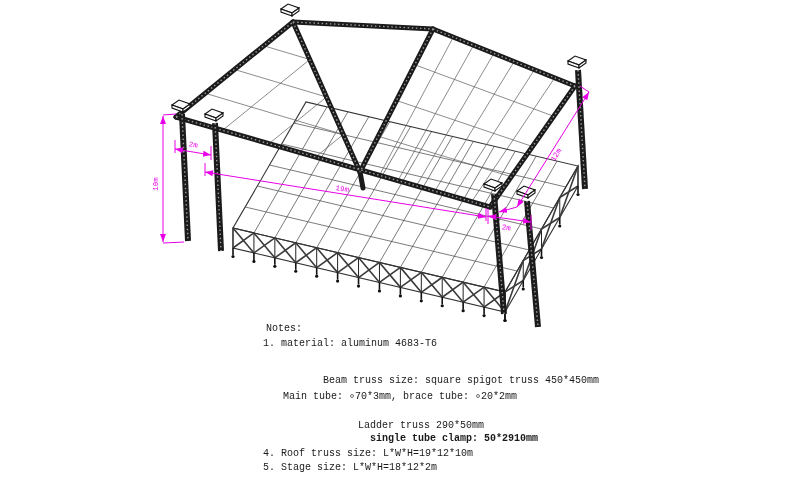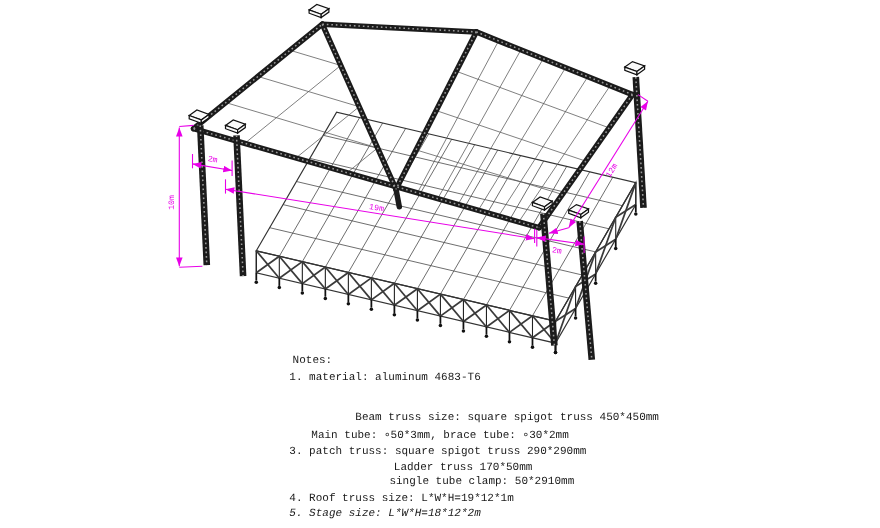--- a/index.html
+++ b/index.html
@@ -24,23 +24,23 @@
   .notes{position:absolute;left:262px;top:318px;width:420px;color:#1a1a1a;
     font-size:10px;line-height:12px;white-space:pre;}
   .notes div{position:absolute;}
   .nl0{top:5px;left:4px;}
   .nl1{top:20px;left:1px;}
   .nl2{top:40px;left:1px;}
   .nl3{top:57px;left:18px;padding-left:43px;}
   .nl4{top:73px;left:21px;}
   .nl5{top:88px;left:1px;}
   .nl6{top:102px;left:96px;}
-  .nl7{top:115px;left:92px;}
+  .nl7{top:115px;left:108px;font-weight:bold;}
   .nl8{top:130px;left:1px;}
-  .nl9{top:144px;left:1px;font-style:italic;}
+  .nl9{top:144px;left:1px;}
 </style>
 </head>
 <body>
 
 <div id="stage-wrap">
 
 <svg id="truss" width="800" height="480" viewBox="0 0 800 480">
   <defs>
     <marker id="ae" markerUnits="userSpaceOnUse" markerWidth="12" markerHeight="8" refX="8" refY="3" orient="auto">
       <path d="M0,0 L8,3 L0,6 Z" fill="#e800e8"></path>
@@ -278,20 +278,19 @@
     <line x1="488" y1="209" x2="488" y2="224"></line>
     <line x1="531" y1="215" x2="531" y2="230"></line>
     <text class="dimtxt" x="506" y="230" transform="rotate(8 506 230)" text-anchor="middle">2m</text>
   </g>
 </svg>
 
   <div class="notes">
     <div class="nl0">Notes:</div>
     <div class="nl1">1. material: aluminum 4683-T6</div>
     <div class="nl3">Beam truss size: square spigot truss 450*450mm</div>
-    <div class="nl4">Main tube: ∘50*3mm, brace tube: ∘30*2mm</div>
-    <div class="nl5">3. patch truss: square spigot truss 290*290mm</div>
-    <div class="nl6">Ladder truss 170*50mm</div>
+    <div class="nl4">Main tube: ∘70*3mm, brace tube: ∘20*2mm</div>
+    <div class="nl6">Ladder truss 290*50mm</div>
     <div class="nl7">single tube clamp: 50*2910mm</div>
-    <div class="nl8">4. Roof truss size: L*W*H=19*12*1m</div>
+    <div class="nl8">4. Roof truss size: L*W*H=19*12*10m</div>
     <div class="nl9">5. Stage size: L*W*H=18*12*2m</div>
   </div>
 </div>
 
 </body></html>

